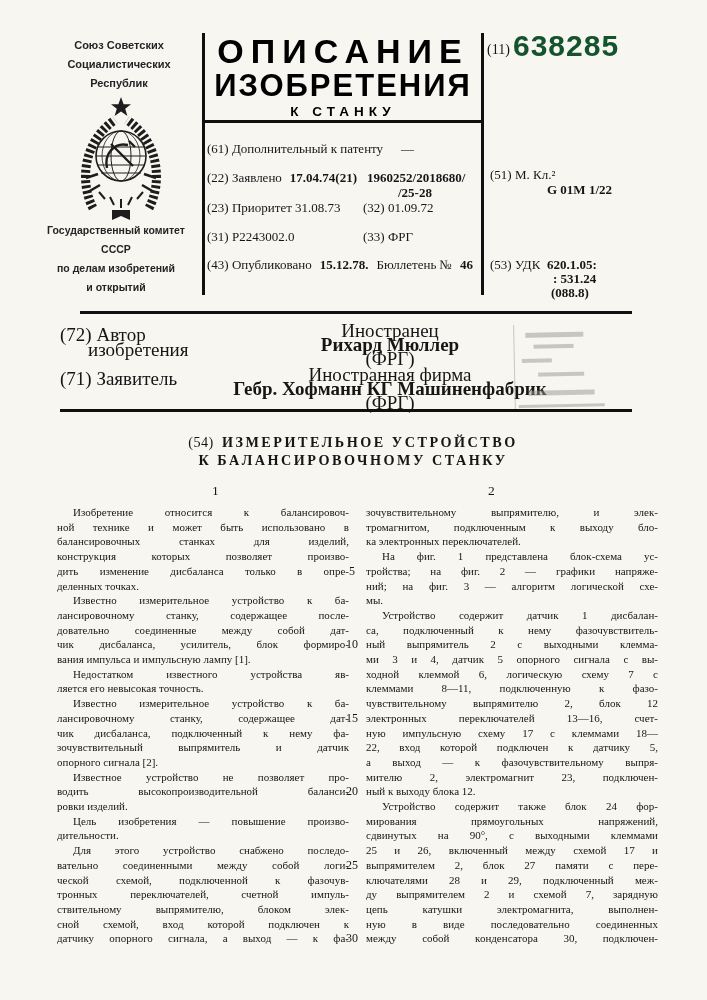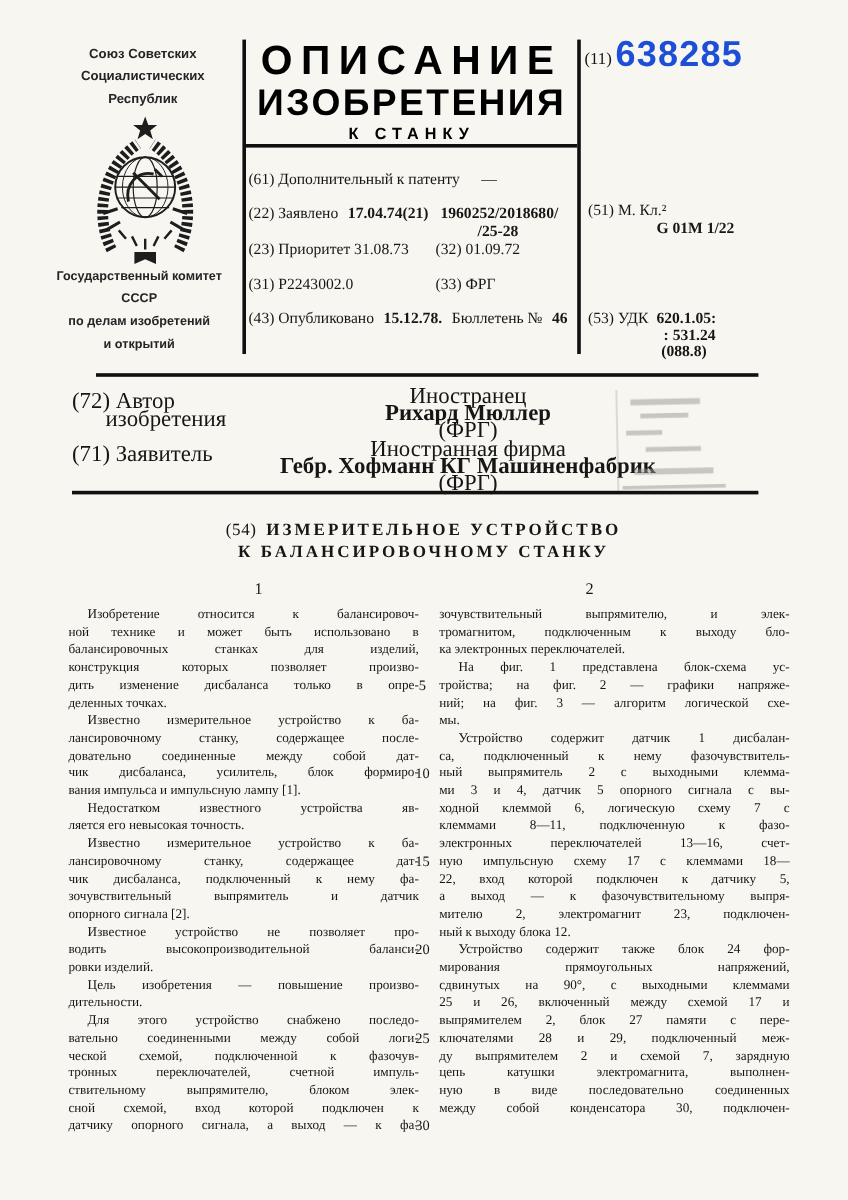--- a/index.html
+++ b/index.html
@@ -13,21 +13,21 @@
   .union{left:44px;top:36px;width:150px;font-size:11px;font-weight:bold;line-height:19px;color:#242424;}
   .committee{left:30px;top:221px;width:172px;font-size:10.5px;font-weight:bold;line-height:19px;color:#242424;}
   
   .vrule{width:2.5px;background:#101010;}
   .hrule{height:3px;background:#101010;}
   
   .doc1{left:205px;top:33px;width:276px;font-size:34px;font-weight:bold;letter-spacing:7px;line-height:36px;color:#000;}
   .doc2{left:205px;top:69px;width:276px;font-size:31px;font-weight:bold;letter-spacing:2px;line-height:34px;color:#000;}
   .doc3{left:205px;top:104px;width:276px;font-size:13.5px;font-weight:bold;letter-spacing:5px;color:#000;}
   .pubpre{left:487px;top:42px;font-size:14px;}
-  .pubnum{left:513px;top:29px;font-size:30px;font-weight:bold;letter-spacing:1px;color:#1d4ed8;}
+  .pubnum{left:513px;top:29px;font-size:30px;font-weight:bold;letter-spacing:1px;color:#14532d;}
   
   .fld{font-size:13px;white-space:nowrap;text-align:right;}
   .g8{margin-left:8px;} .g14{font-weight:bold;} .g10{margin-left:10px;} .g18{margin-left:18px;}
   
   .party{font-size:19px;}
   .t54{font-size:14.2px;letter-spacing:.5px;}
   .t54 .tt{font-weight:bold;letter-spacing:2.5px;}
   
   .bodycol{width:292px;font-size:11px;line-height:14.7px;}
   .bl{white-space:nowrap;text-align:justify;text-align-last:justify;}
@@ -170,33 +170,34 @@
       <div class="bl pe">дительности.</div>
       <div class="bl ps">Для этого устройство снабжено последо-</div>
       <div class="bl">вательно соединенными между собой логи-</div>
       <div class="bl">ческой схемой, подключенной к фазочув-</div>
       <div class="bl">тронных переключателей, счетной импуль-</div>
       <div class="bl">ствительному выпрямителю, блоком элек-</div>
       <div class="bl">сной схемой, вход которой подключен к</div>
       <div class="bl">датчику опорного сигнала, а выход — к фа-</div>
     </div>
   <div class="abs bodycol" style="left:366px;top:505px;">
-      <div class="bl">зочувствительный выпрямителю, и элек-</div>
+      <div class="bl">зочувствительному выпрямителю, и элек-</div>
       <div class="bl">тромагнитом, подключенным к выходу бло-</div>
       <div class="bl pe">ка электронных переключателей.</div>
       <div class="bl ps">На фиг. 1 представлена блок-схема ус-</div>
       <div class="bl">тройства; на фиг. 2 — графики напряже-</div>
       <div class="bl">ний; на фиг. 3 — алгоритм логической схе-</div>
       <div class="bl pe">мы.</div>
       <div class="bl ps">Устройство содержит датчик 1 дисбалан-</div>
       <div class="bl">са, подключенный к нему фазочувствитель-</div>
       <div class="bl">ный выпрямитель 2 с выходными клемма-</div>
       <div class="bl">ми 3 и 4, датчик 5 опорного сигнала с вы-</div>
       <div class="bl">ходной клеммой 6, логическую схему 7 с</div>
       <div class="bl">клеммами 8—11, подключенную к фазо-</div>
+      <div class="bl">чувствительному выпрямителю 2, блок 12</div>
       <div class="bl">электронных переключателей 13—16, счет-</div>
       <div class="bl">ную импульсную схему 17 с клеммами 18—</div>
       <div class="bl">22, вход которой подключен к датчику 5,</div>
       <div class="bl">а выход — к фазочувствительному выпря-</div>
       <div class="bl">мителю 2, электромагнит 23, подключен-</div>
       <div class="bl pe">ный к выходу блока 12.</div>
       <div class="bl ps">Устройство содержит также блок 24 фор-</div>
       <div class="bl">мирования прямоугольных напряжений,</div>
       <div class="bl">сдвинутых на 90°, с выходными клеммами</div>
       <div class="bl">25 и 26, включенный между схемой 17 и</div>

